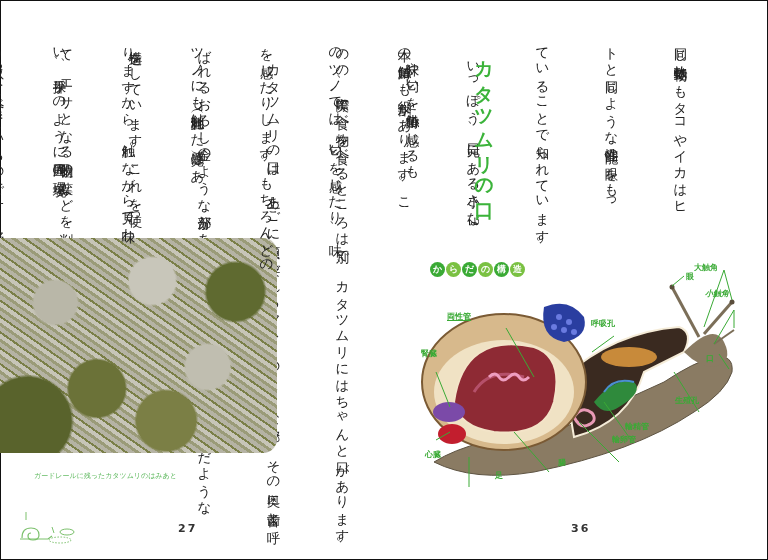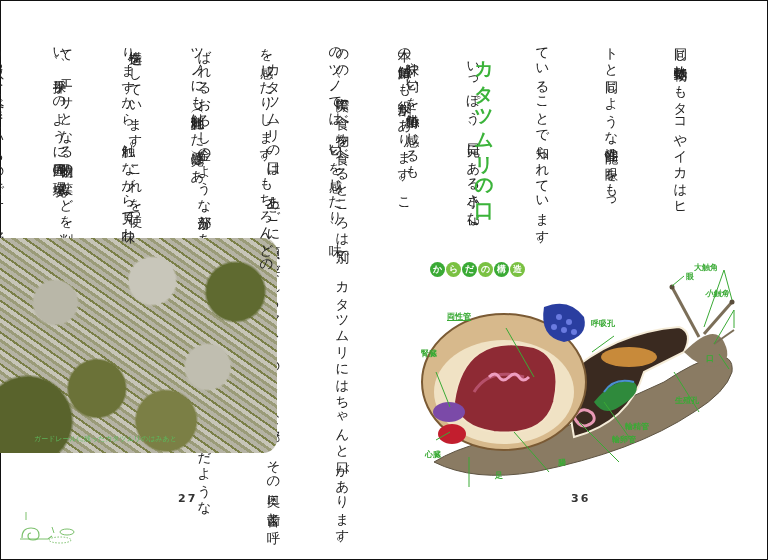--- a/index.html
+++ b/index.html
@@ -16,22 +16,22 @@
   .photo{position:absolute;left:0;top:238px;width:277px;height:215px;border-radius:0 14px 14px 0;overflow:hidden;
     background:
       radial-gradient(circle at 20% 30%, #b9b7a8 0 8%, transparent 9%),
       radial-gradient(circle at 55% 20%, #c8c6ba 0 10%, transparent 11%),
       radial-gradient(circle at 75% 60%, #c0beb0 0 9%, transparent 10%),
       radial-gradient(circle at 35% 70%, #6b7238 0 12%, transparent 13%),
       radial-gradient(circle at 85% 25%, #5f6a30 0 10%, transparent 11%),
       radial-gradient(circle at 10% 85%, #59632c 0 14%, transparent 15%),
       radial-gradient(circle at 60% 85%, #7b7f45 0 12%, transparent 13%),
       repeating-linear-gradient(35deg,#9a9b78 0 3px,#c7c5b8 3px 7px,#7a7f48 7px 9px,#b5b3a4 9px 13px);}
-  .caption{position:absolute;left:34px;top:434px;font-family:"DejaVu Sans",sans-serif;font-size:7px;color:#5cb85c;}
-  .pagenum{position:absolute;top:492px;font-family:"DejaVu Sans",sans-serif;font-size:11px;font-weight:bold;color:#333;letter-spacing:2px;}
+  .caption{position:absolute;left:34px;top:471px;font-family:"DejaVu Sans",sans-serif;font-size:7px;color:#5cb85c;}
+  .pagenum{position:absolute;top:522px;font-family:"DejaVu Sans",sans-serif;font-size:11px;font-weight:bold;color:#333;letter-spacing:2px;}
   .pn-left{left:178px;}
   .pn-right{left:187px;}
   .snail-deco{position:absolute;left:16px;top:508px;width:60px;height:36px;}
   .badge-row{position:absolute;left:46px;top:262px;display:flex;gap:1px;}
   .badge{width:15px;height:15px;border-radius:50%;background:#3aaa35;color:#fff;font-family:"DejaVu Sans",sans-serif;font-size:9px;font-weight:bold;display:flex;align-items:center;justify-content:center;}
   .badge.light{background:#7ac142;}
   .diagram{position:absolute;left:30px;top:262px;width:340px;height:240px;}
   .label{position:absolute;font-family:"DejaVu Sans",sans-serif;font-size:8px;font-weight:bold;color:#3aaa35;white-space:nowrap;}
 </style>
 </head>

